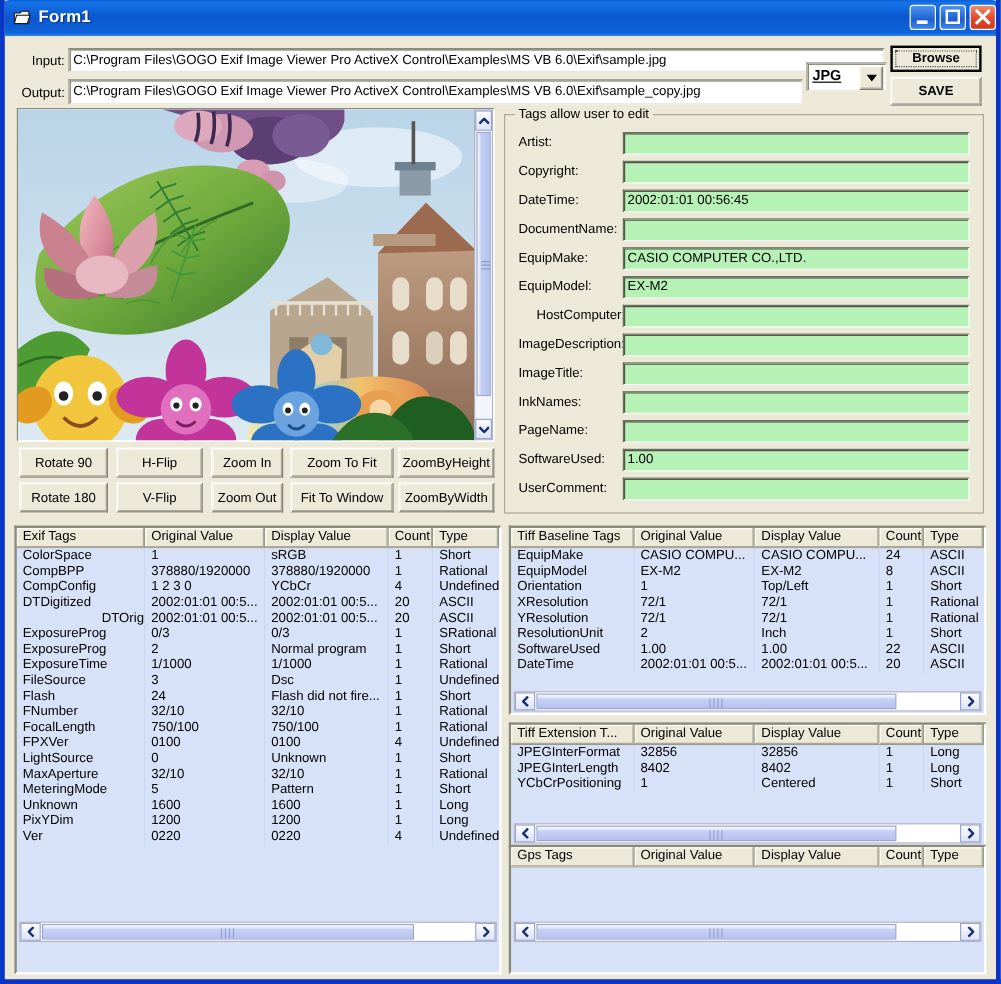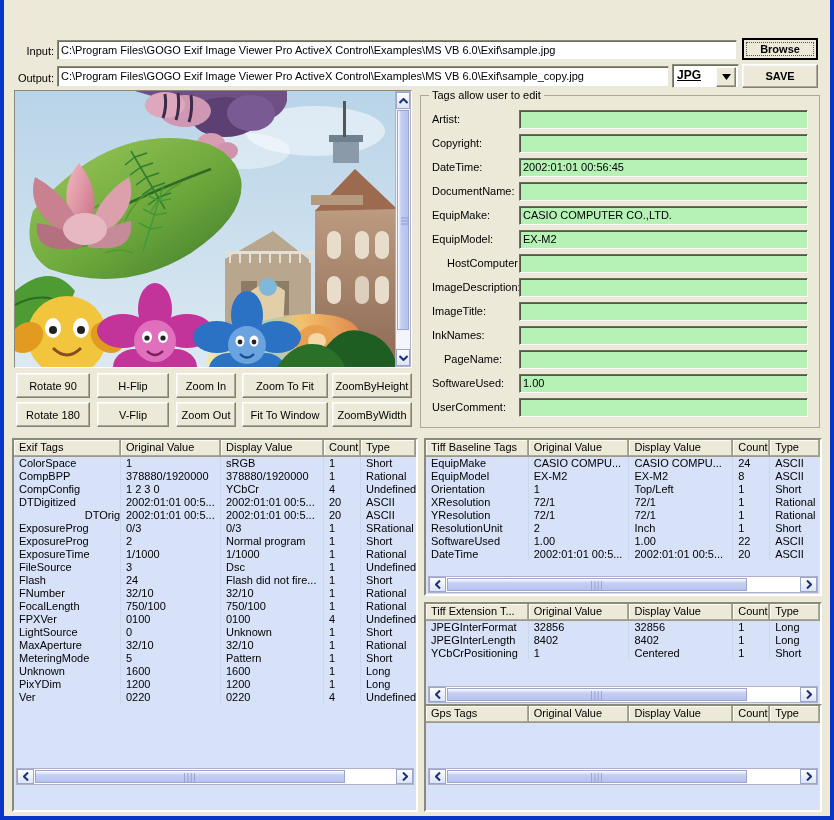--- a/index.html
+++ b/index.html
@@ -252,33 +252,56 @@
     cursor: pointer;
     display:flex; align-items:center; justify-content:center;
   }
   .grip { color:#8a96c8; font-size:9px; letter-spacing:1px; }
 </style>
 </head>
 <body>
 
 <div id="window">
 
+  <div id="titlebar">
+    <svg id="title-icon" viewBox="0 0 16 15">
+      <path d="M1 3 L6 3 L7.5 1.5 L14 1.5 L14 12 L1 12 Z" fill="#f0f0f0" stroke="#1a1a1a" stroke-width="1"></path>
+      <path d="M3 5 L15 5 L12.5 12.5 L1 12.5 Z" fill="#ffffff" stroke="#1a1a1a" stroke-width="1"></path>
+    </svg>
+    <div id="title-text">Form1</div>
+
+    <div class="win-btn" id="btn-min">
+      <svg width="20" height="19" viewBox="0 0 20 19">
+        <rect x="5" y="12" width="9" height="3" fill="#ffffff"></rect>
+      </svg>
+    </div>
+    <div class="win-btn" id="btn-max">
+      <svg width="20" height="19" viewBox="0 0 20 19">
+        <rect x="5" y="4" width="10" height="10" fill="none" stroke="#ffffff" stroke-width="2"></rect>
+      </svg>
+    </div>
+    <div class="win-btn" id="btn-close">
+      <svg width="20" height="19" viewBox="0 0 20 19">
+        <path d="M5 4 L15 14 M15 4 L5 14" stroke="#ffffff" stroke-width="2.6" stroke-linecap="round"></path>
+      </svg>
+    </div>
+  </div>
 
   <div class="fld-label" style="left:8px; top:45px; width:42px;">Input:</div>
   <div class="textbox" id="input-field" style="left:53px; top:40px; width:680px; height:20px;">C:\Program Files\GOGO Exif Image Viewer Pro ActiveX Control\Examples\MS VB 6.0\Exif\sample.jpg</div>
   <div class="btn" id="browse-btn" style="left:738px; top:38px; width:76px; height:22px;">
     <div id="browse-inner">
         <span>Browse</span>
       </div>
   </div>
 
   <div class="fld-label" style="left:8px; top:72px; width:42px;">Output:</div>
   <div class="textbox" id="output-field" style="left:53px; top:66px; width:612px; height:21px;">C:\Program Files\GOGO Exif Image Viewer Pro ActiveX Control\Examples\MS VB 6.0\Exif\sample_copy.jpg</div>
 
-  <div class="combo" style="left:668px; top:64px; width:67px; height:24px;text-decoration:underline;">
+  <div class="combo" style="left:668px; top:52px; width:67px; height:24px;text-decoration:underline;">
     <span>JPG</span>
     <span class="combo-arrow">
       <svg width="9" height="6" viewBox="0 0 9 6">
           <path d="M0 0 L9 0 L4.5 6 Z" fill="#000"></path>
         </svg>
     </span>
   </div>
 
   <div class="btn" style="left:738px; top:64px; width:76px; height:24px;">
     <span>SAVE</span>
@@ -534,21 +557,21 @@
       <div class="tag-label" style="left: 428px; top: 233px;">EquipModel:</div>
       <div class="tag-input" style="left: 515px; top: 230px; width: 289px; height: 19px;">EX-M2</div>
       <div class="tag-label" style="left: 428px; top: 257px; margin-left: 15px;">HostComputer:</div>
       <div class="tag-input" style="left: 515px; top: 254px; width: 289px; height: 19px;"></div>
       <div class="tag-label" style="left: 428px; top: 281px;">ImageDescription:</div>
       <div class="tag-input" style="left: 515px; top: 278px; width: 289px; height: 19px;"></div>
       <div class="tag-label" style="left: 428px; top: 305px;">ImageTitle:</div>
       <div class="tag-input" style="left: 515px; top: 302px; width: 289px; height: 19px;"></div>
       <div class="tag-label" style="left: 428px; top: 329px;">InkNames:</div>
       <div class="tag-input" style="left: 515px; top: 326px; width: 289px; height: 19px;"></div>
-      <div class="tag-label" style="left: 440px; top: 353px;">PageName:</div>
+      <div class="tag-label" style="left: 428px; top: 353px;">PageName:</div>
       <div class="tag-input" style="left: 515px; top: 350px; width: 289px; height: 19px;"></div>
       <div class="tag-label" style="left: 428px; top: 377px;">SoftwareUsed:</div>
       <div class="tag-input" style="left: 515px; top: 374px; width: 289px; height: 19px;">1.00</div>
       <div class="tag-label" style="left: 428px; top: 401px;">UserComment:</div>
       <div class="tag-input" style="left: 515px; top: 398px; width: 289px; height: 19px;"></div>
     </div>
 
   <div class="lv-frame" style="left:8px; top:438px; width:406px; height:374px;">
     <div class="lv-header" id="exif-head">
         <div class="lv-th" style="width: 107px;">Exif Tags</div>

